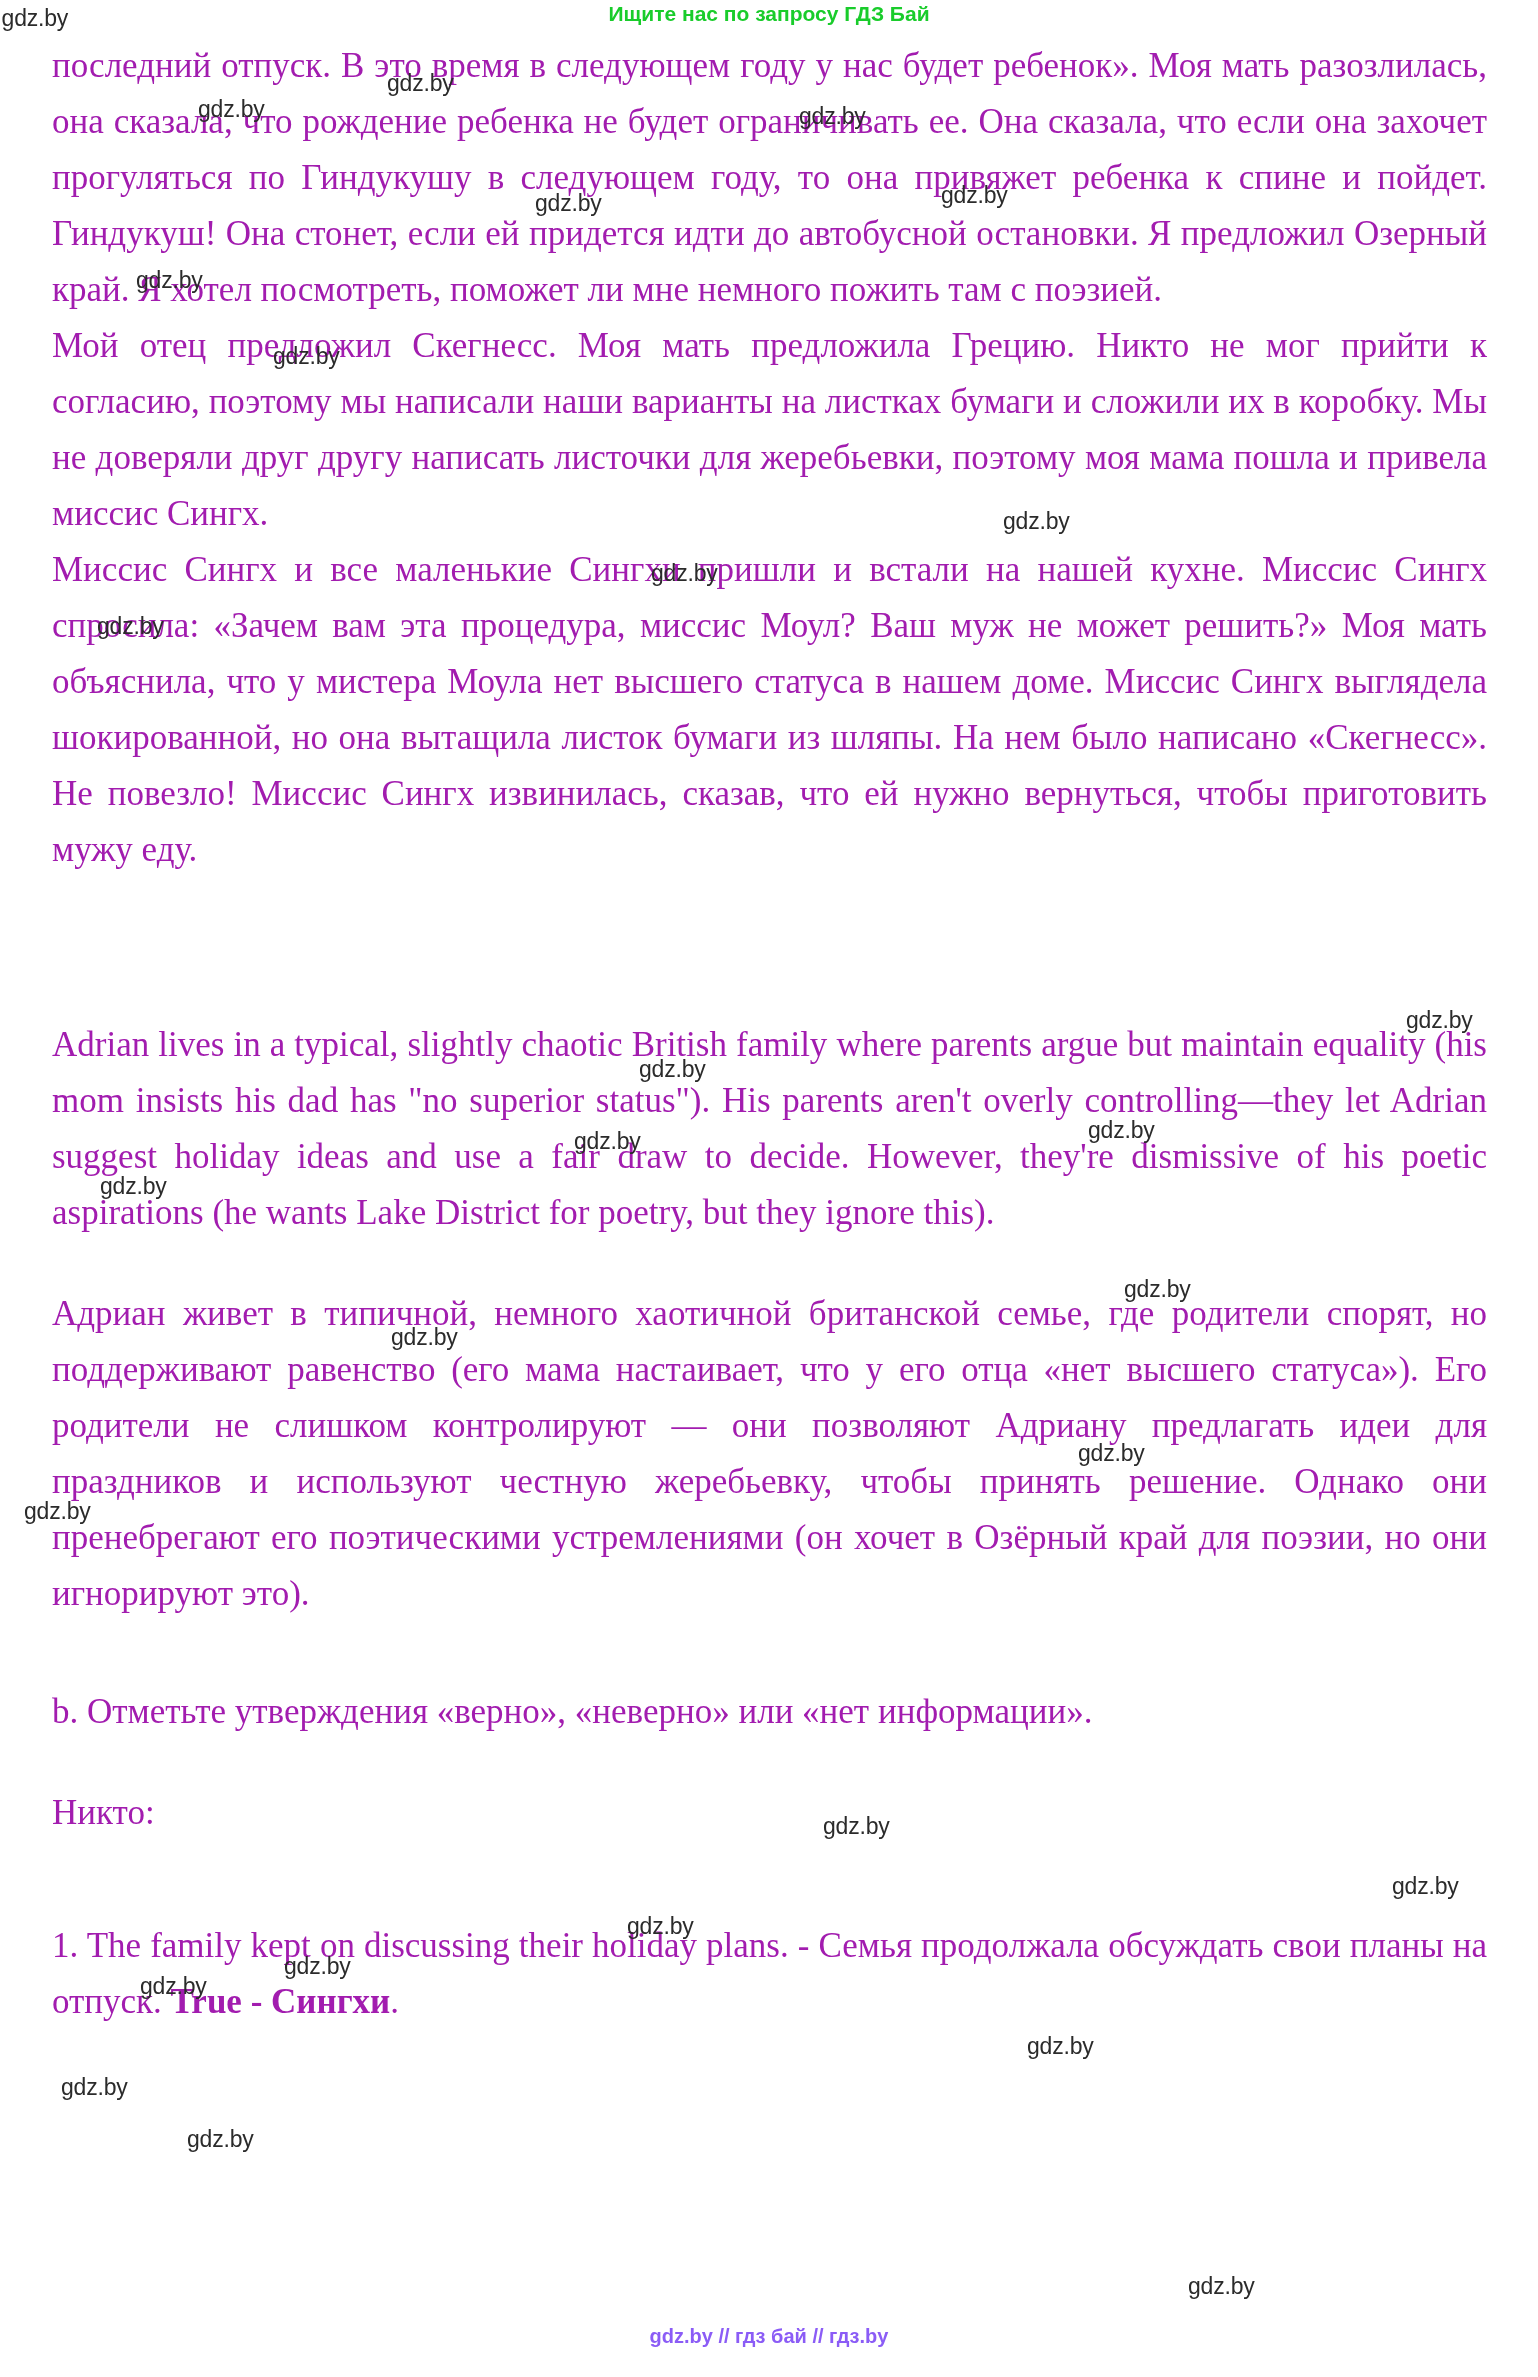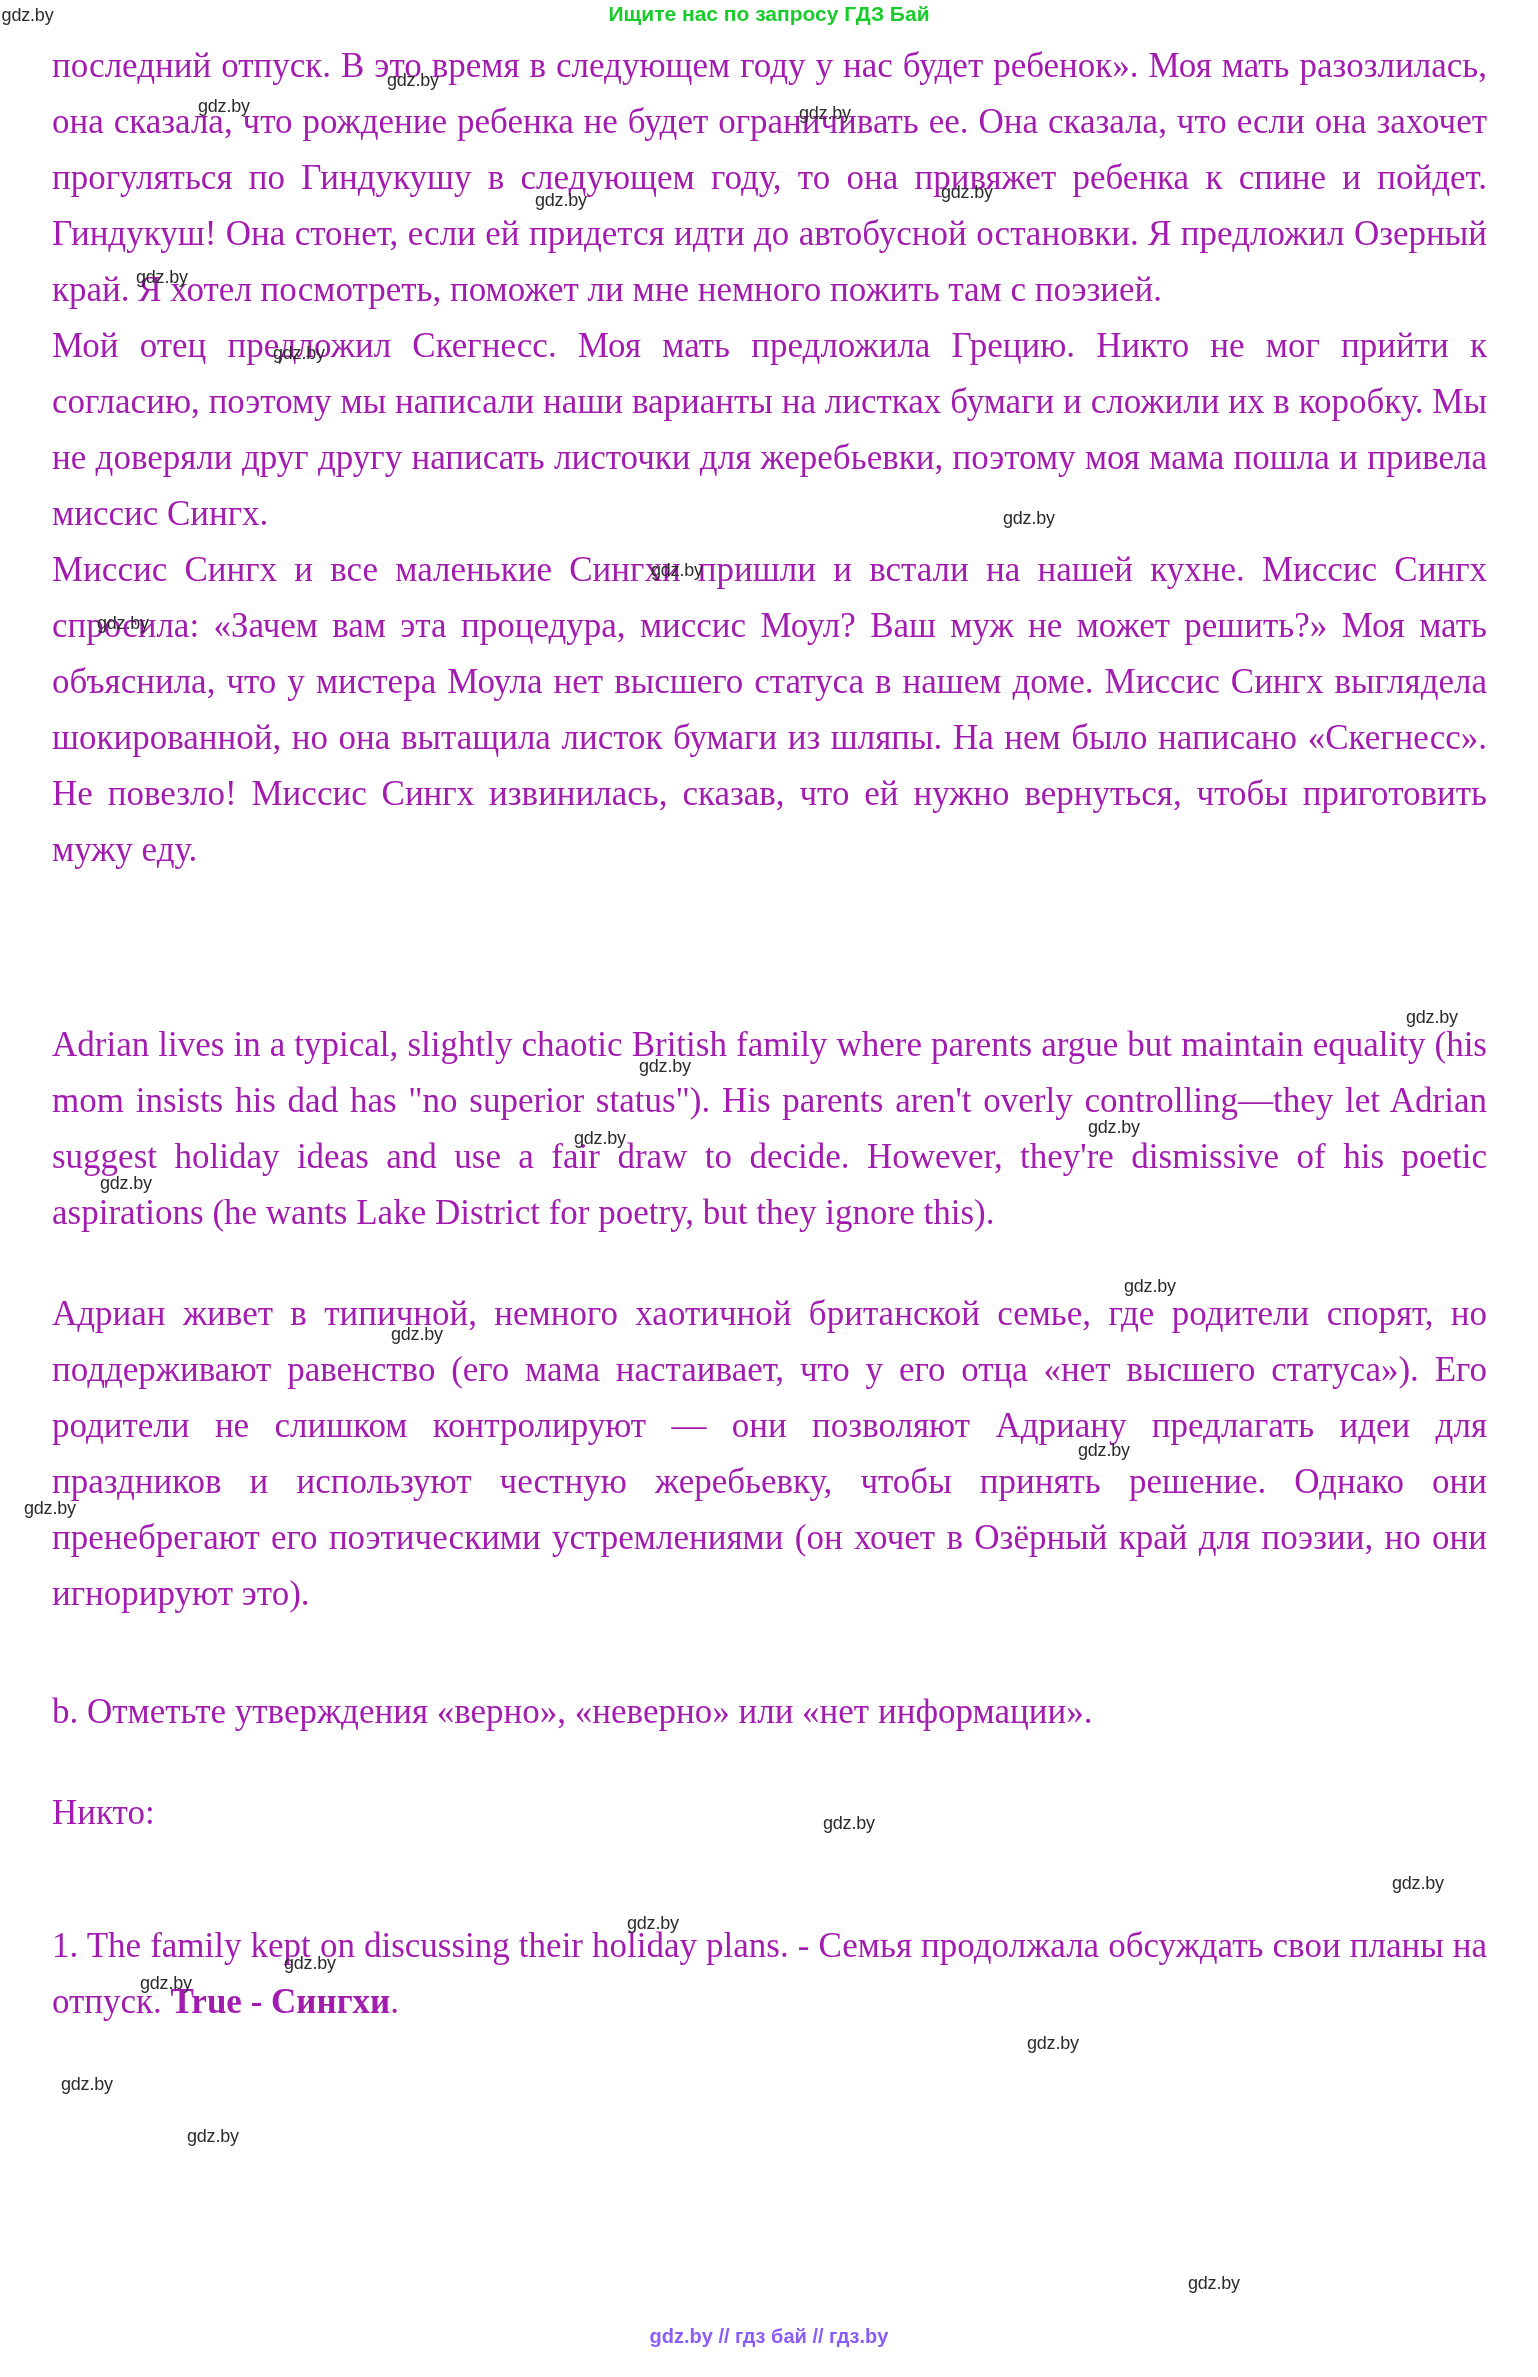--- a/index.html
+++ b/index.html
@@ -62,21 +62,21 @@
   .gap-md { height: 45px; }
   .gap-lg { height: 62px; }
   .gap-xl { height: 77px; }
 
   b.bold { font-weight: bold; }
 
   
   .wm {
     position: absolute;
     font-family: "Liberation Sans", "DejaVu Sans", sans-serif;
-    font-size: 18px;
+    font-size: 23px;
     font-weight: normal;
     color: #2b2b2b;
     white-space: nowrap;
     letter-spacing: -0.2px;
     pointer-events: none;
   }
 
   
   .footer {
     position: absolute;

